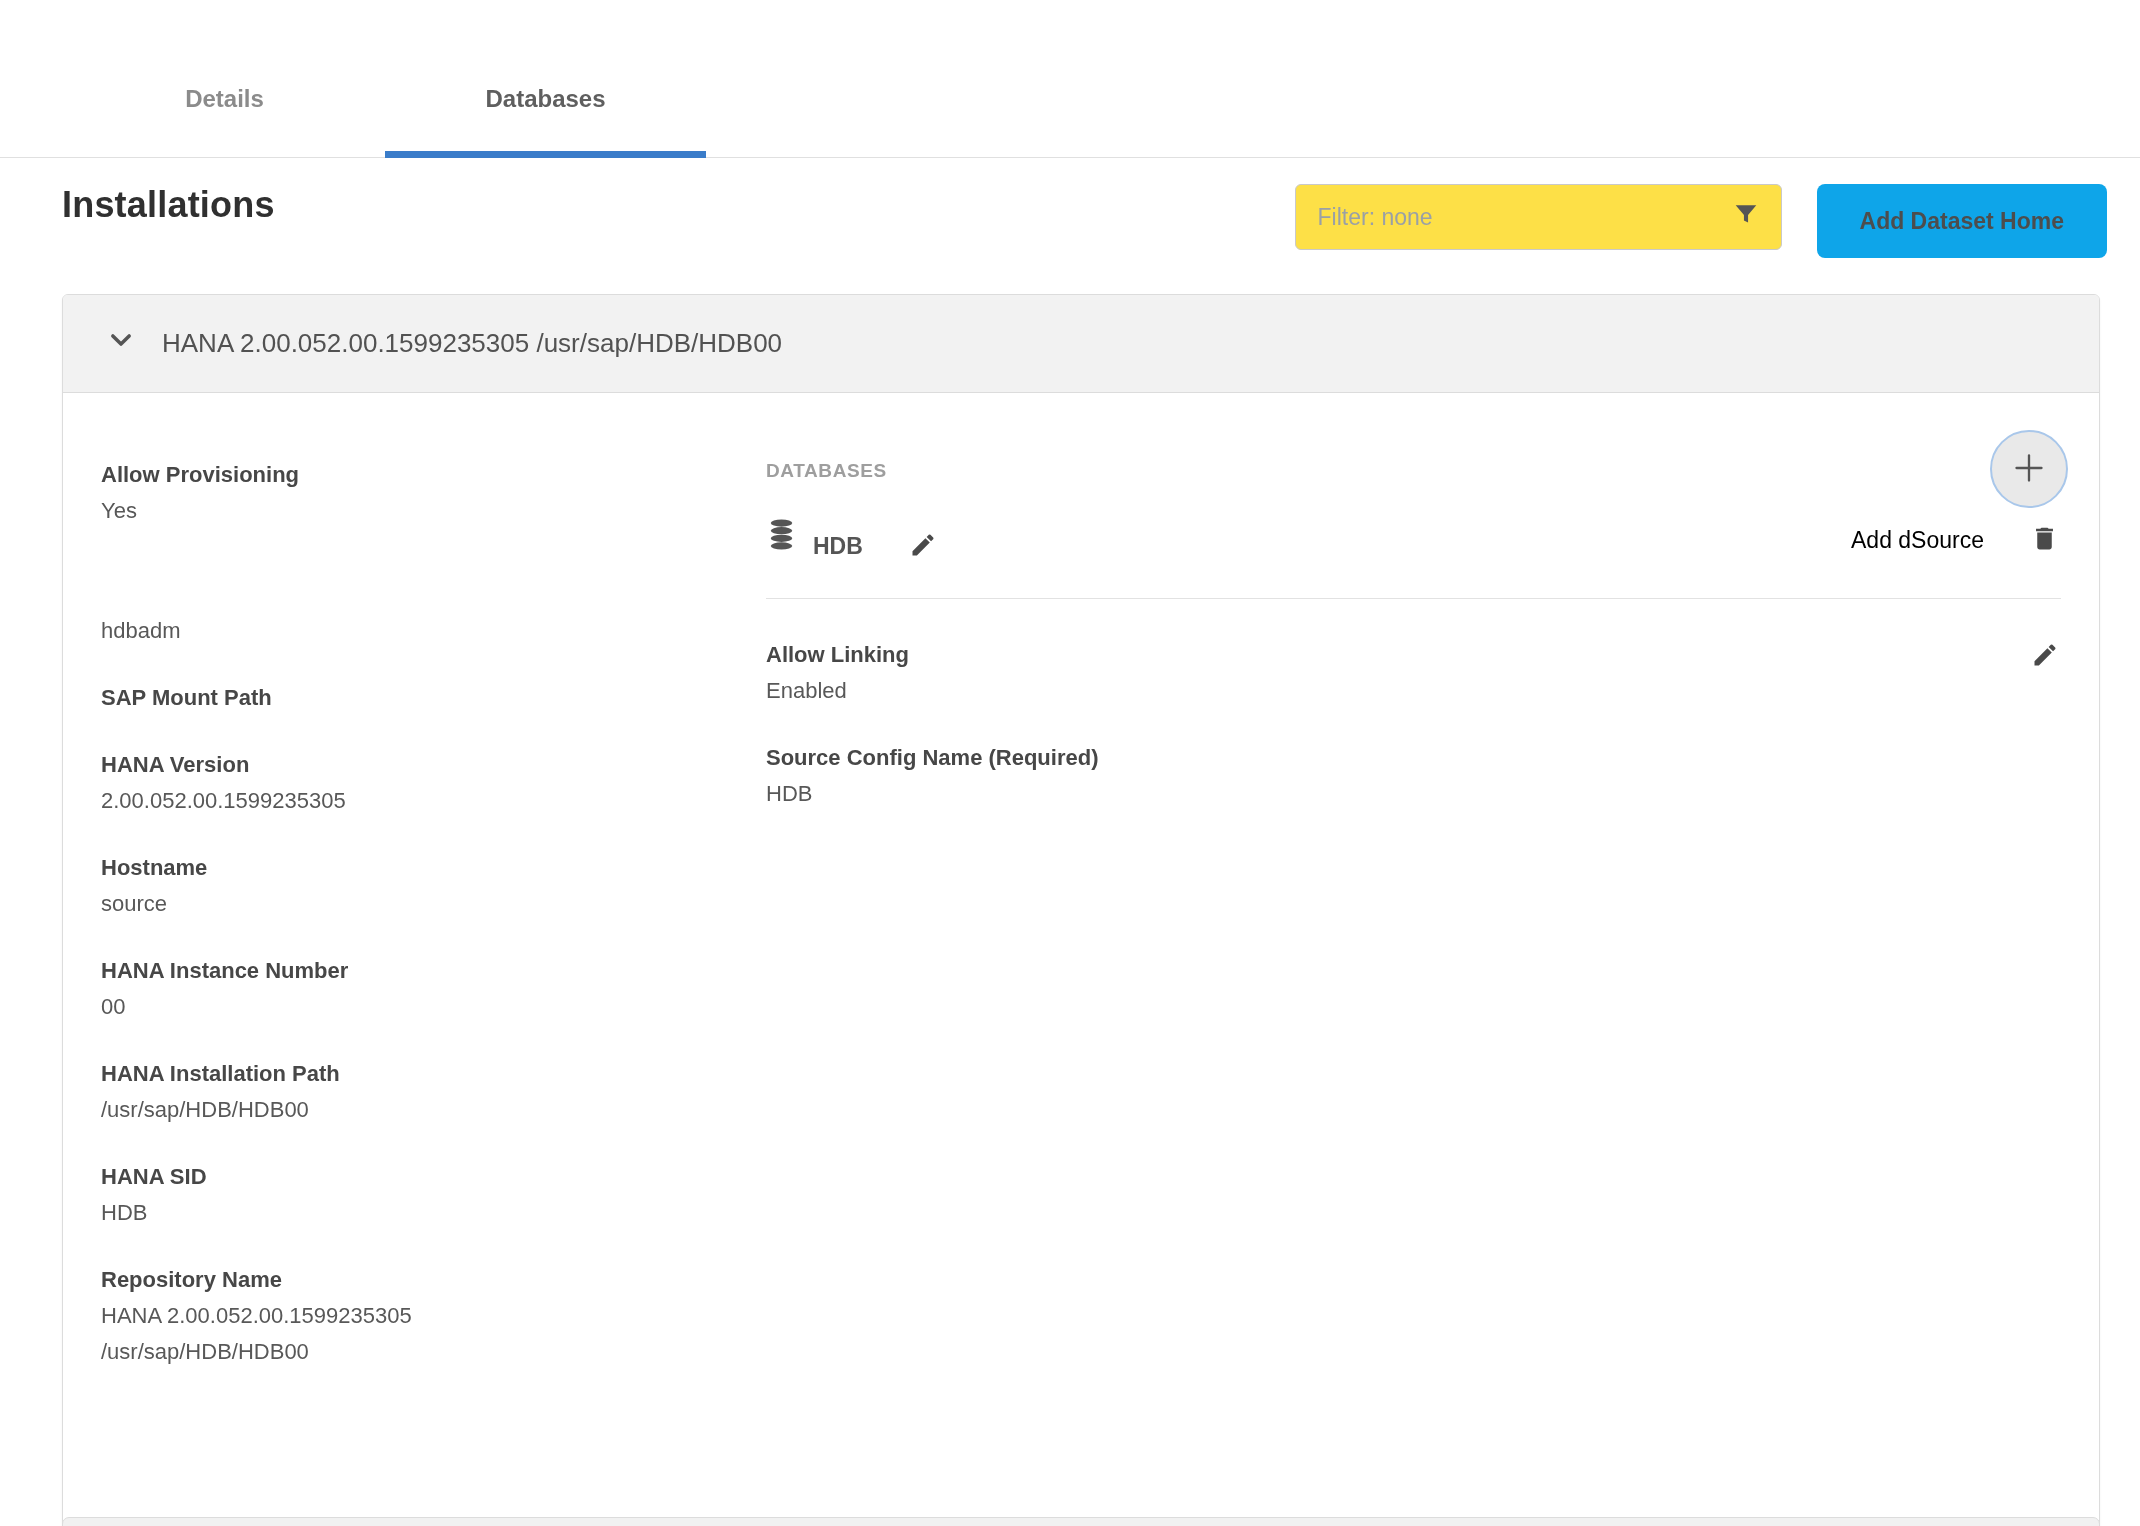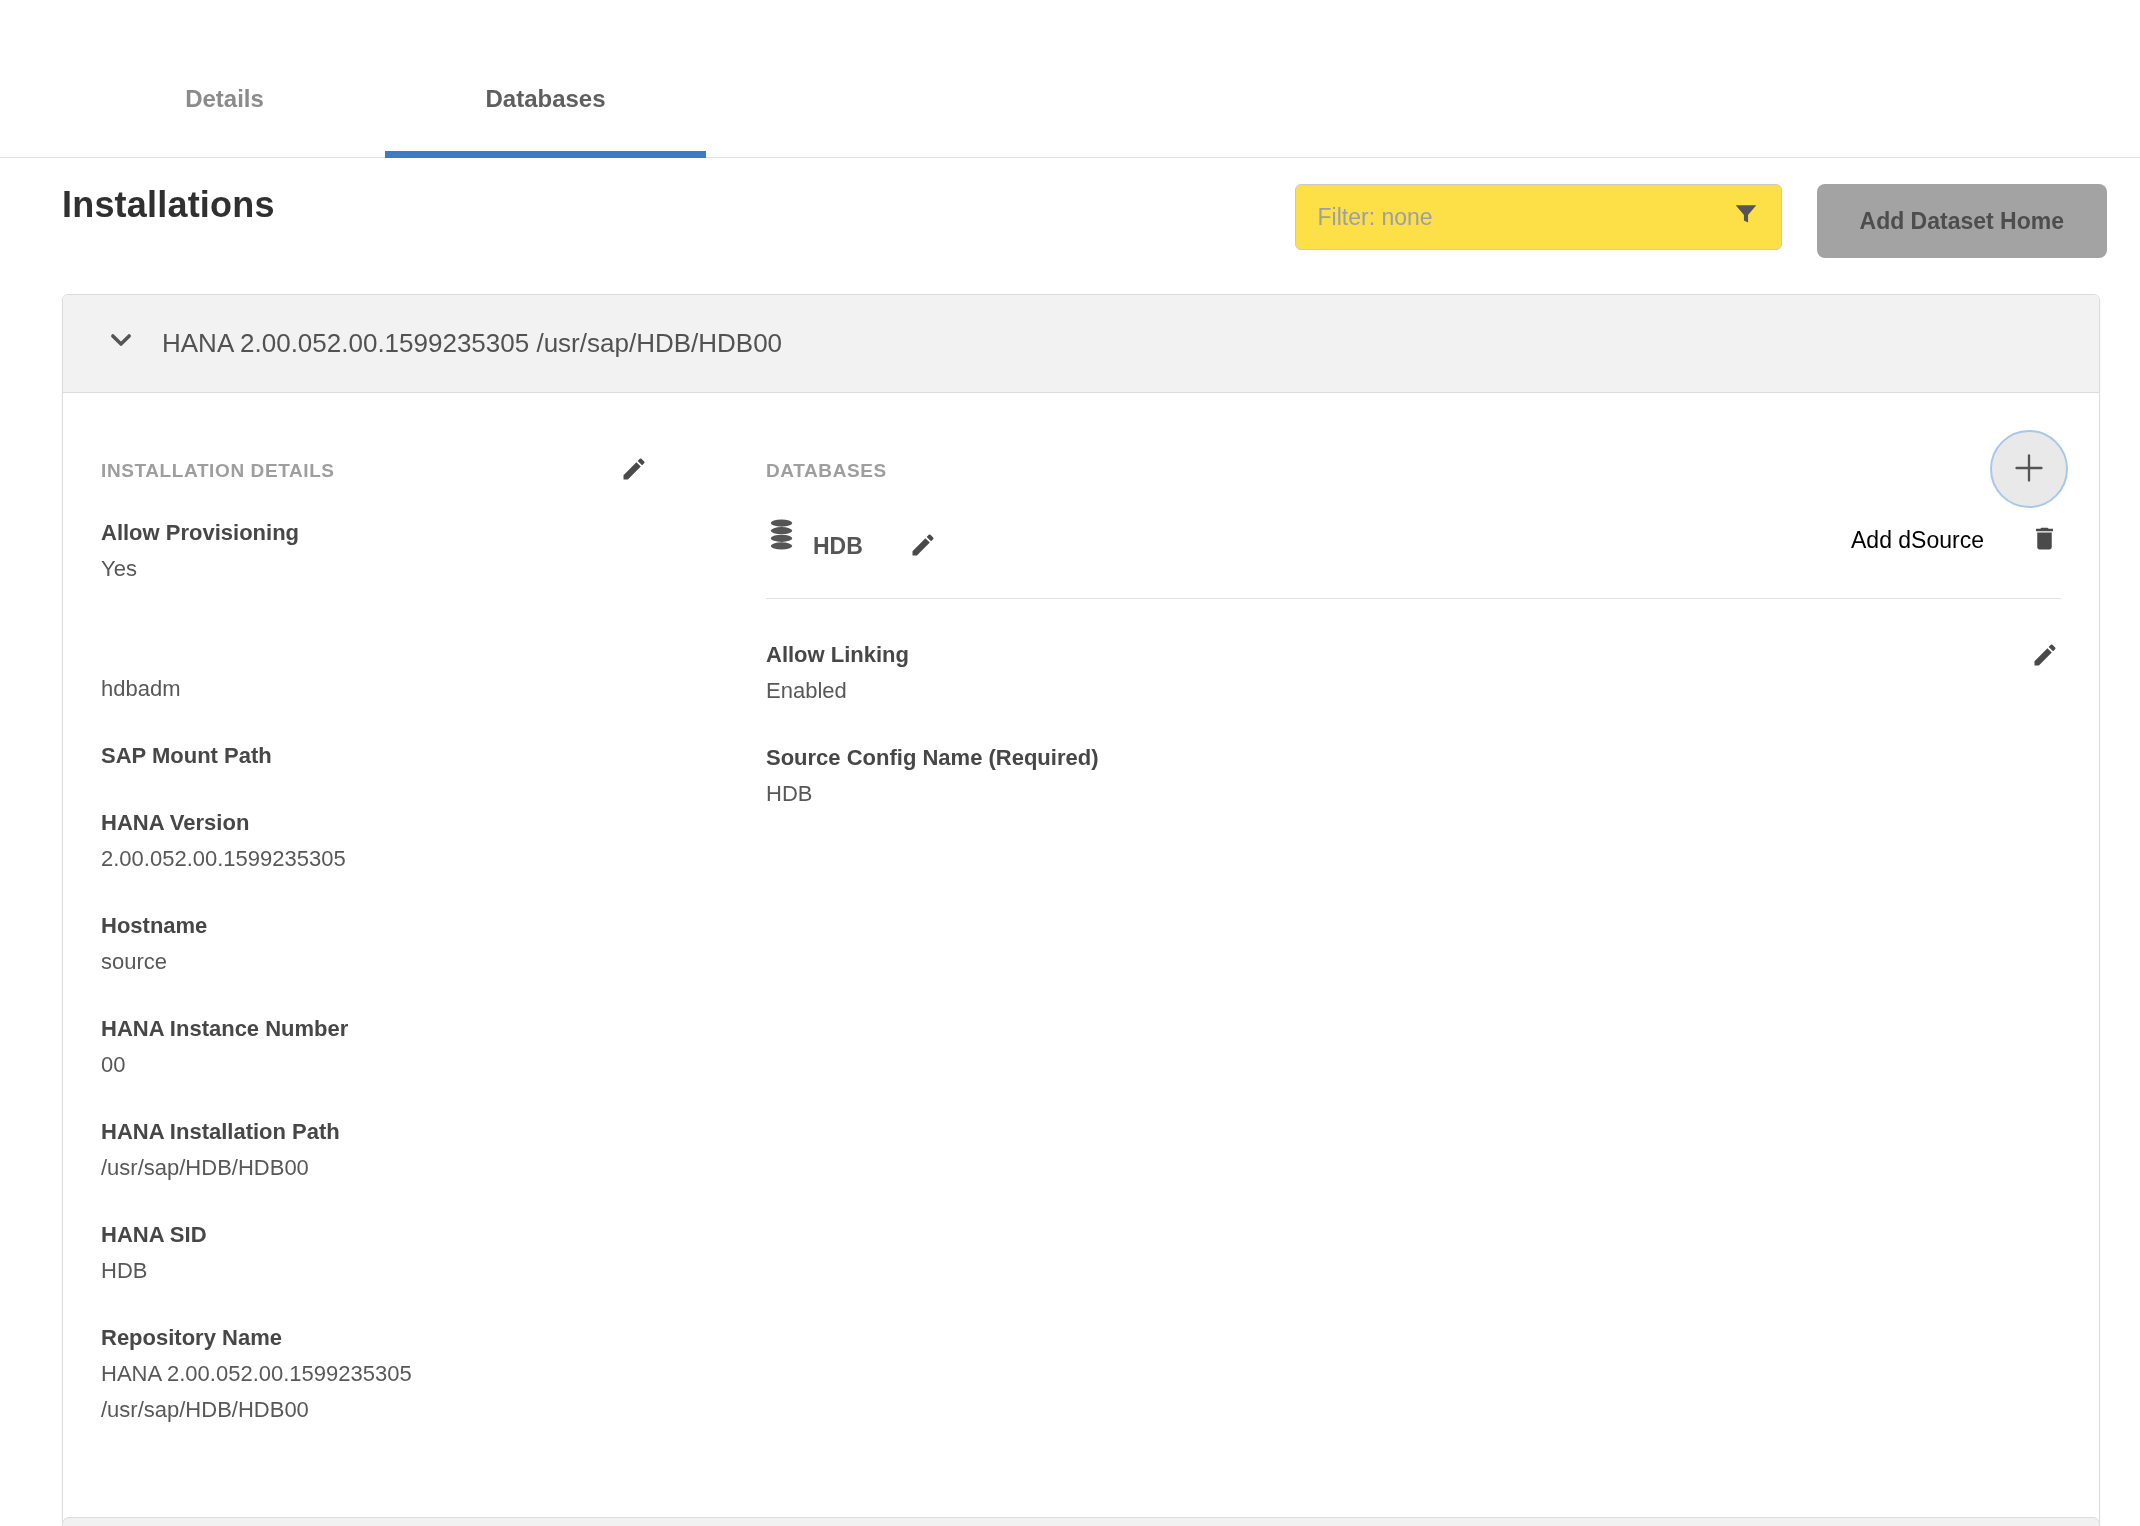--- a/index.html
+++ b/index.html
@@ -67,21 +67,21 @@
     outline: none;
     font-family: "Liberation Sans", sans-serif;
     font-size: 23px;
     color: #666;
     background: transparent;
   }
   .filter-box input::placeholder { color: #9aa0a6; opacity: 1; }
   .btn-gray {
     height: 74px;
     padding: 0 43px;
-    background: #a3a3a3;
+    background: #0ea5e9;
     border: none;
     border-radius: 8px;
     font-family: "Liberation Sans", sans-serif;
     font-size: 23px;
     font-weight: 700;
     color: #4d4d4d;
     cursor: pointer;
     white-space: nowrap;
   }
   
@@ -233,28 +233,20 @@
       <svg width="28" height="28" viewBox="0 0 24 24" fill="none" stroke="#555" stroke-width="3" stroke-linecap="round" stroke-linejoin="round">
           <polyline points="5 8.5 12 15.5 19 8.5"></polyline>
         </svg>
     </span>
     <span>HANA 2.00.052.00.1599235305 /usr/sap/HDB/HDB00</span>
   </div>
 
   <div class="panel-body">
 
     <div class="left-col">
-      <div class="section-header">
-        <span>INSTALLATION DETAILS</span>
-        <span class="pencil">
-          <svg width="28" height="28" viewBox="0 0 24 24" fill="#4a4a4a">
-              <path d="M3 17.25V21h3.75L17.81 9.94l-3.75-3.75L3 17.25zM20.71 7.04c.39-.39.39-1.02 0-1.41l-2.34-2.34a.996.996 0 0 0-1.41 0l-1.83 1.83 3.75 3.75 1.83-1.83z"></path>
-            </svg>
-        </span>
-      </div>
 
       <div class="field gap-after">
         <div class="flabel">Allow Provisioning</div>
         <div class="fvalue">Yes</div>
       </div>
       <div class="field">
         <div class="fvalue">hdbadm</div>
       </div>
       <div class="field">
         <div class="flabel">SAP Mount Path</div>

